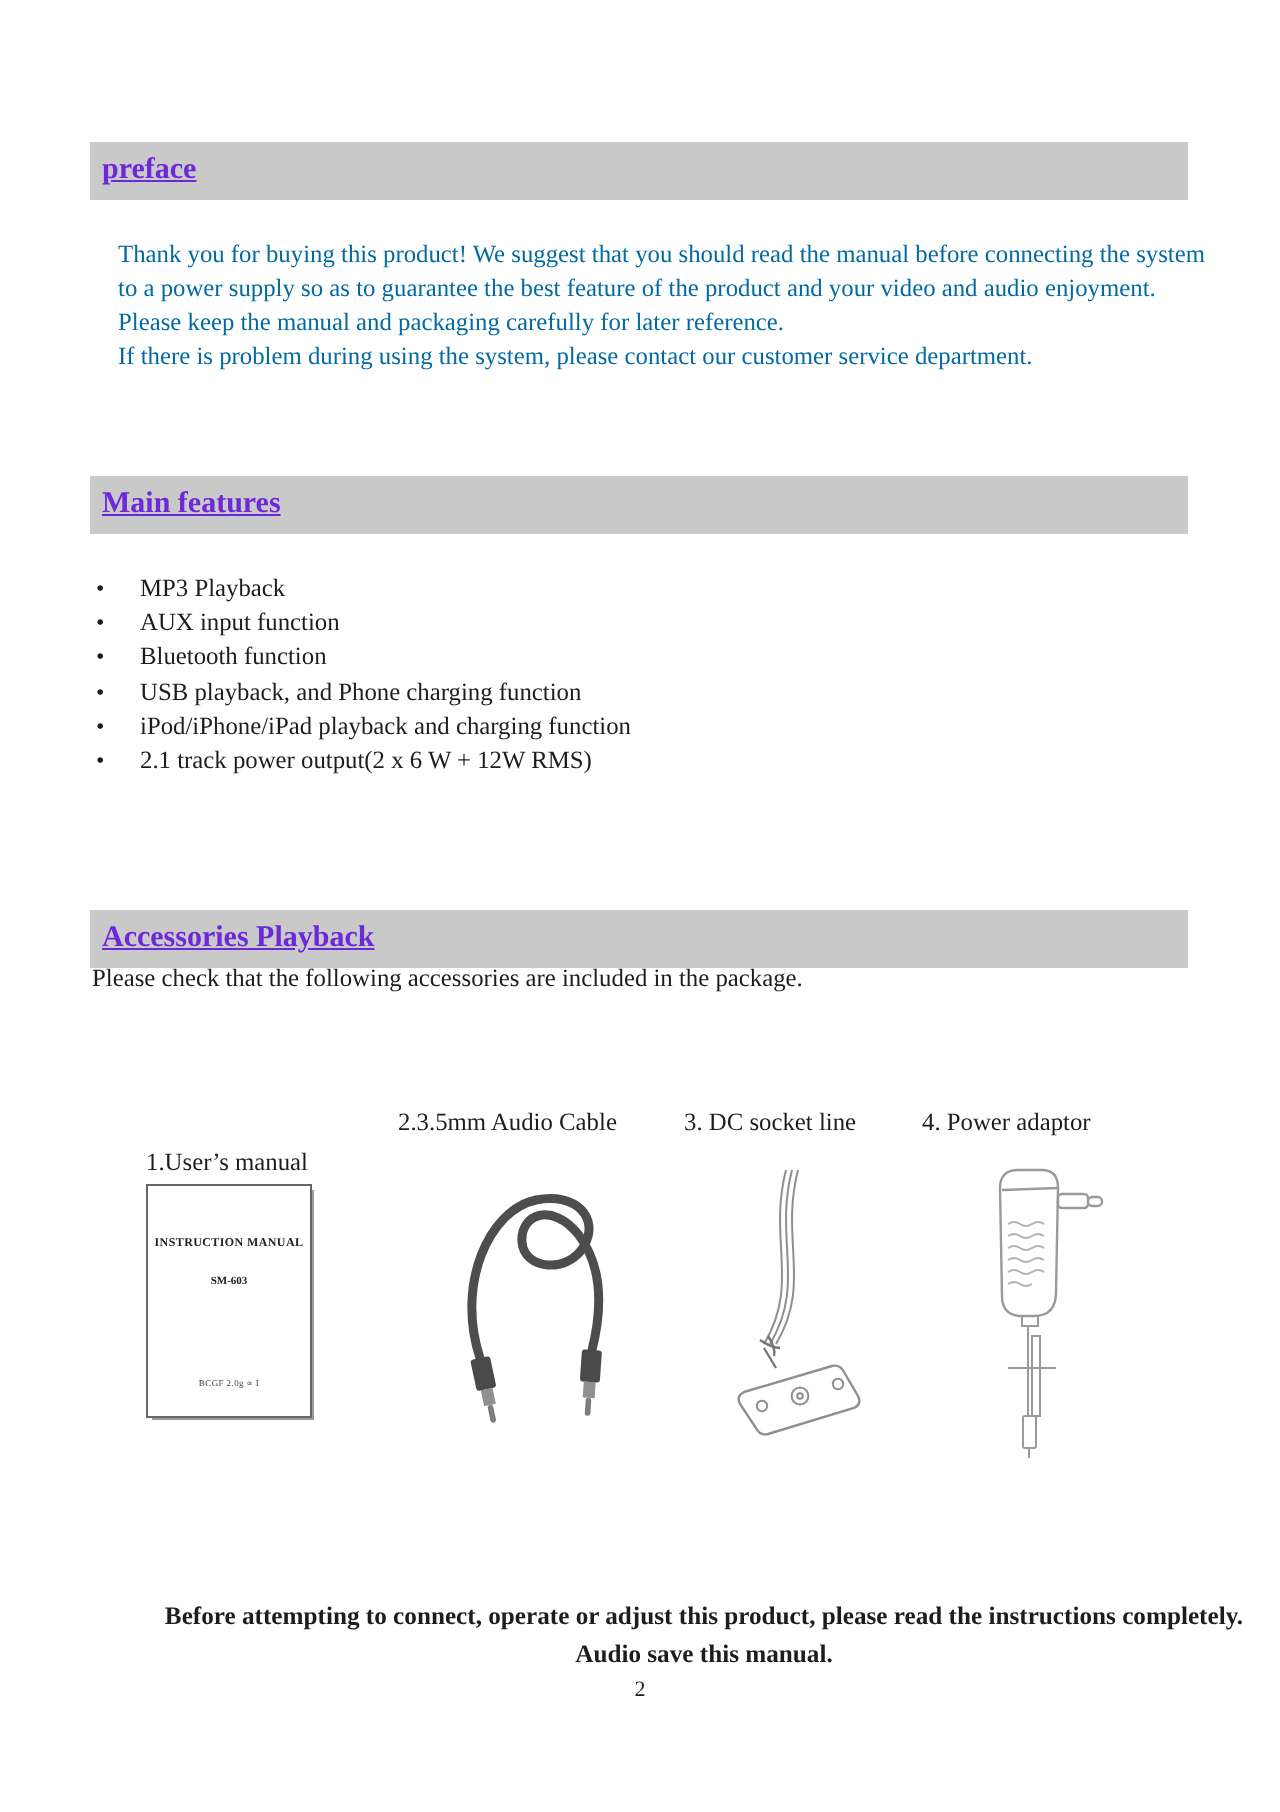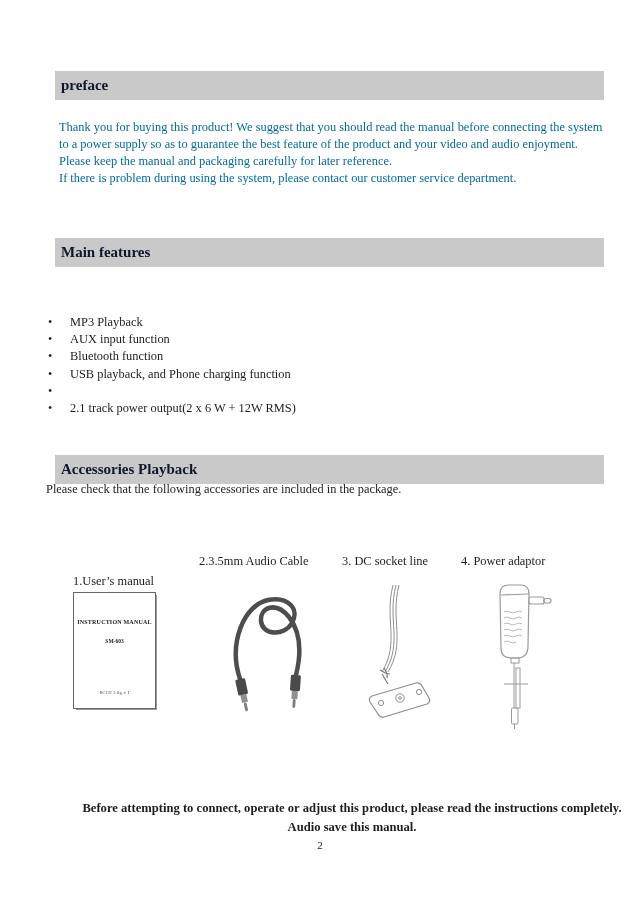--- a/index.html
+++ b/index.html
@@ -6,39 +6,40 @@
   body{
     width:640px;height:906px;
     background:#f2f2f2;
     font-family:"Liberation Serif","DejaVu Serif",serif;
     color:#1d1d1d;
   }
   .page{
     position:relative;width:640px;height:906px;background:#ffffff;overflow:hidden;
   }
   .section-bar{
-    position:absolute;left:55px;width:549px;height:29px;
+    position:absolute;left:45px;width:549px;height:29px;
     background:#c9c9c9;
     font-weight:bold;font-size:15px;line-height:29px;
     padding-left:6px;box-sizing:border-box;
-    color:#0f172a;
+    color:#6d28d9;
+    text-decoration:underline;
   }
   #bar-preface{top:71px;}
   #bar-features{top:238px;}
   #bar-accessories{top:455px;}
 
   .para{
     position:absolute;left:59px;top:119px;width:540px;
     font-size:12.4px;line-height:17px;color:#0369a1;
   }
   .para div{white-space:nowrap;}
 
   .features{
     position:absolute;left:48px;top:286px;width:540px;
-    font-size:12.4px;line-height:17.2px;margin-top:28px;
+    font-size:12.4px;line-height:17.2px;
   }
   .feat-row{display:flex;}
   .feat-row .bullet-dot{width:22px;flex:0 0 22px;text-align:left;}
   .feat-row .bullet-dot::before{content:"\2022";font-size:12px;}
   .feat-text{white-space:nowrap;}
 
   .accessories-intro{
     position:absolute;left:46px;top:482px;width:540px;
     font-size:12.4px;
   }
@@ -109,20 +110,21 @@
     <div class="feat-row">
       <span class="bullet-dot"></span>
       <span class="feat-text">Bluetooth function</span>
     </div>
     <div class="feat-row">
       <span class="bullet-dot"></span>
       <span class="feat-text">USB playback, and Phone charging function</span>
     </div>
     <div class="feat-row">
       <span class="bullet-dot"></span>
+      <span class="feat-text">iPod/iPhone/iPad playback and charging function</span>
     </div>
     <div class="feat-row">
       <span class="bullet-dot"></span>
       <span class="feat-text">2.1 track power output(2 x 6 W + 12W RMS)</span>
     </div>
   </div>
 
   <div class="section-bar" id="bar-accessories">Accessories Playback</div>
 
   <div class="accessories-intro">Please check that the following accessories are included in the package.</div>

